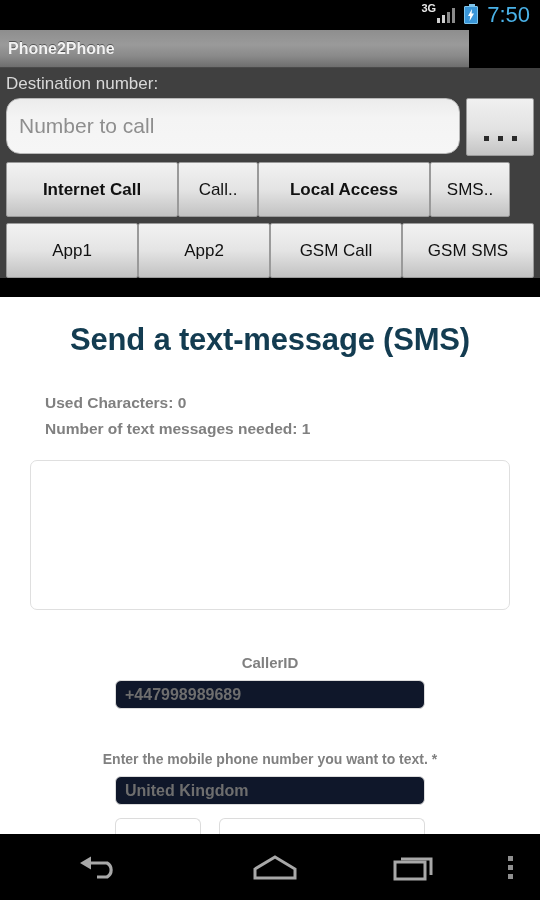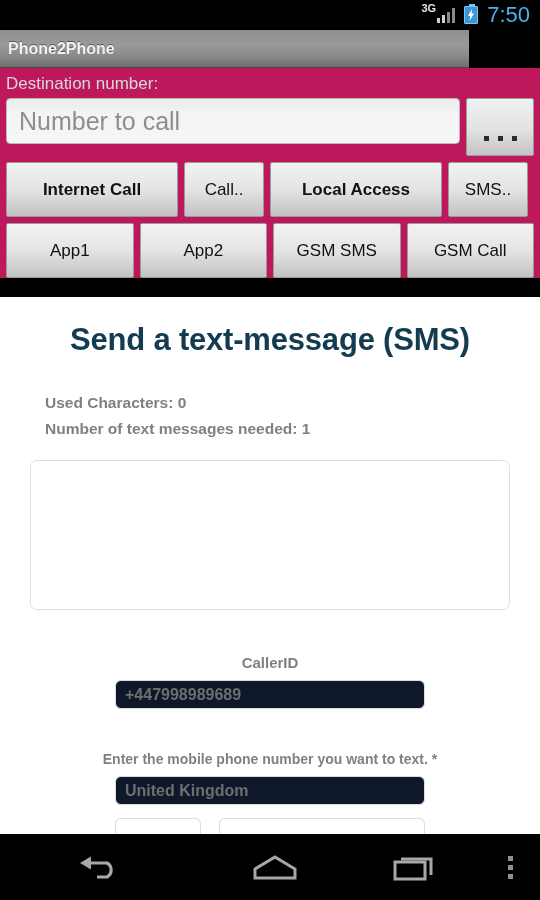--- a/index.html
+++ b/index.html
@@ -43,38 +43,38 @@
   
   .titlebar {
     position:absolute; top:30px; left:0; width:469px; height:38px;
     background:linear-gradient(to bottom,#8e8e8e 0%,#9a9a9a 40%,#8a8a8a 70%,#6e6e6e 100%);
     border-bottom:1px solid #4a4a4a;
     display:flex; align-items:center; padding-left:8px;
   }
   .titlebar span { font-size:16px; font-weight:bold; color:#f2f2f2; text-shadow:0 -1px 0 rgba(0,0,0,.45); }
 
   
-  .dest { position:absolute; top:68px; left:0; width:540px; background:#be185d; padding:4px 0 0 0; }
+  .dest { position:absolute; top:68px; left:0; width:540px; background:#404040; padding:4px 0 0 0; }
   .dest-label { font-size:17px; color:#d8d8d8; padding:2px 0 4px 6px; }
   .dest-row { display:flex; align-items:stretch; padding:0 6px; gap:6px; }
   .dest-input {
-    flex:1; height:46px; border:1px solid #b8b8b8; border-radius:4px;
+    flex:1; height:56px; border:1px solid #b8b8b8; border-radius:14px;
     background:linear-gradient(to bottom,#ececec 0%,#f4f4f4 35%,#f6f6f6 100%);
     display:flex; align-items:center; padding-left:12px;
-    font-size:25px; color:#8e8e8e;
+    font-size:21px; color:#8e8e8e;
   }
   .dots-btn {
     width:68px; height:58px; border:1px solid #9a9a9a; border-radius:2px;
     background:linear-gradient(to bottom,#f0f0f0 0%,#e2e2e2 55%,#c4c4c4 100%);
     display:flex; align-items:flex-end; justify-content:center; padding-bottom:14px; gap:9px;
   }
   .dots-btn i { display:block; width:5px; height:5px; background:#2a2a2a; }
 
   
-  .btnrow { display:flex; padding:0 6px; gap:6px; margin-top:6px; }
+  .btnrow { display:flex; padding:0 6px; margin-top:6px; }
   .abtn {
     height:55px; border:1px solid #9a9a9a; border-radius:2px;
     background:linear-gradient(to bottom,#f2f2f2 0%,#e4e4e4 50%,#c2c2c2 100%);
     display:flex; align-items:center; justify-content:center;
     font-size:17px; color:#111; white-space:nowrap;
   }
   .abtn.bold { font-weight:bold; }
   .r1-c0 { width:172px; } .r1-c1 { width:172px; }
   .r1-c2 { width:80px; }  .r1-c3 { width:80px; }
   .r2-c  { flex:1; }
@@ -173,22 +173,22 @@
     <div class="btnrow">
       <div class="abtn bold r1-c0">Internet Call</div>
       <div class="abtn r1-c2">Call..</div>
       <div class="abtn bold r1-c1">Local Access</div>
       <div class="abtn r1-c3">SMS..</div>
     </div>
 
     <div class="btnrow">
       <div class="abtn r2-c">App1</div>
       <div class="abtn r2-c">App2</div>
+      <div class="abtn r2-c">GSM Call</div>
       <div class="abtn r2-c">GSM SMS</div>
-      <div class="abtn r2-c">GSM Call</div>
     </div>
   </div>
 
   <div class="page">
     <div class="h1">Send a text-message (SMS)</div>
 
     <div class="counters">
       <div>Used Characters: 0</div>
       <div>Number of text messages needed: 1</div>
     </div>

